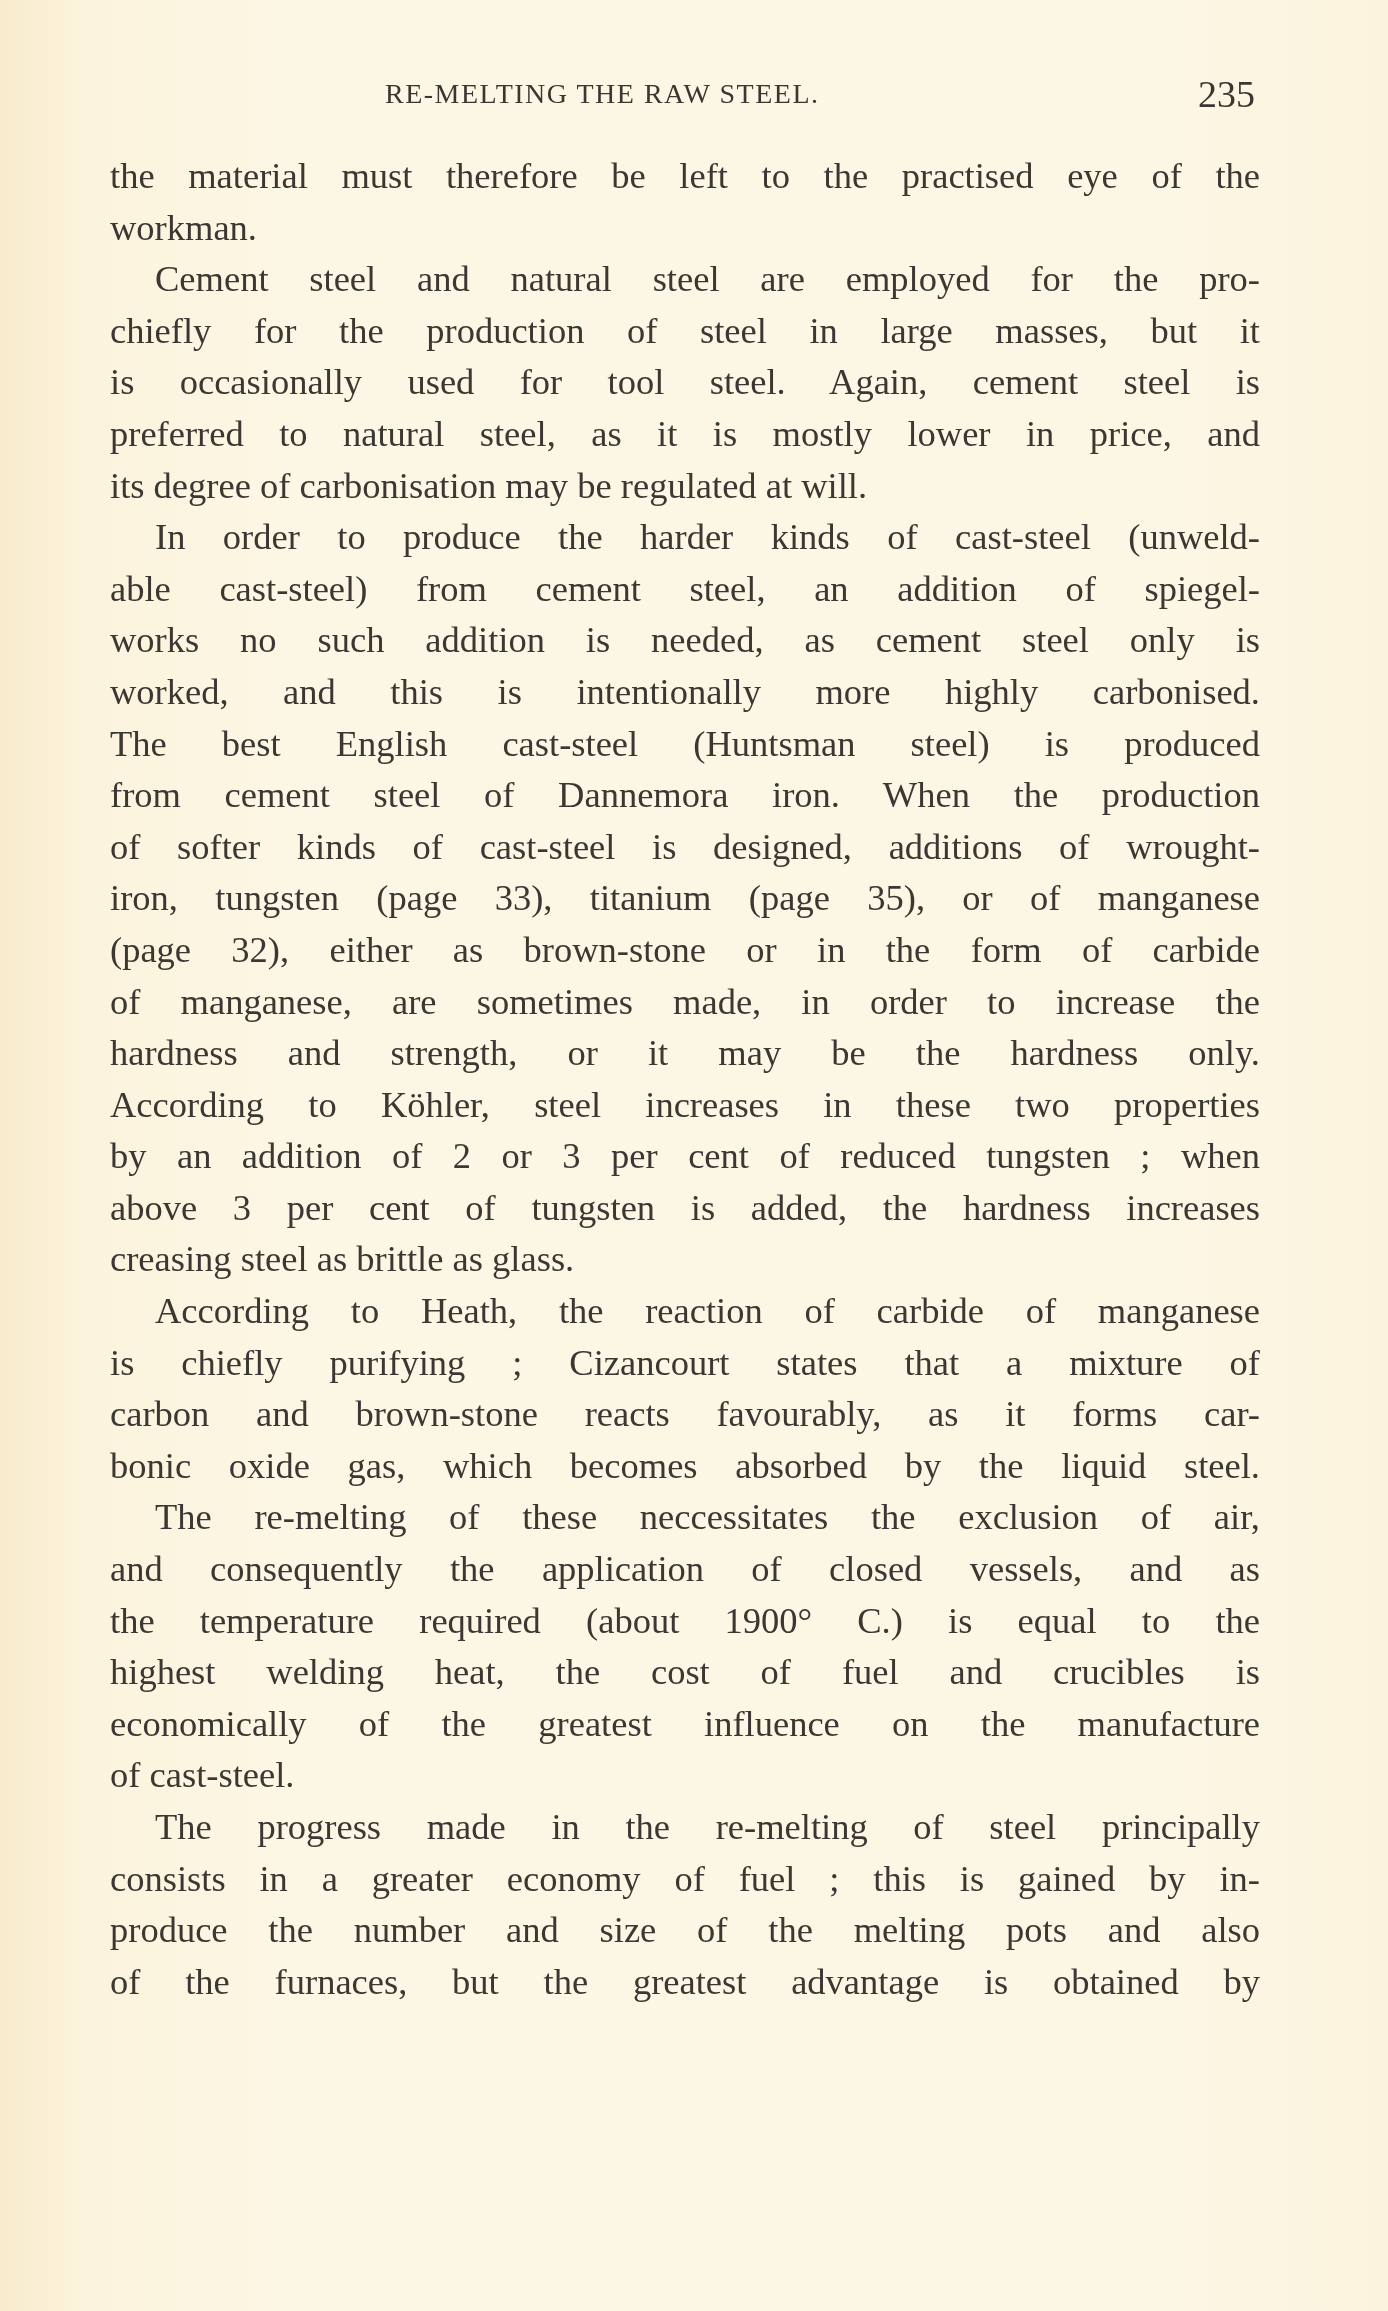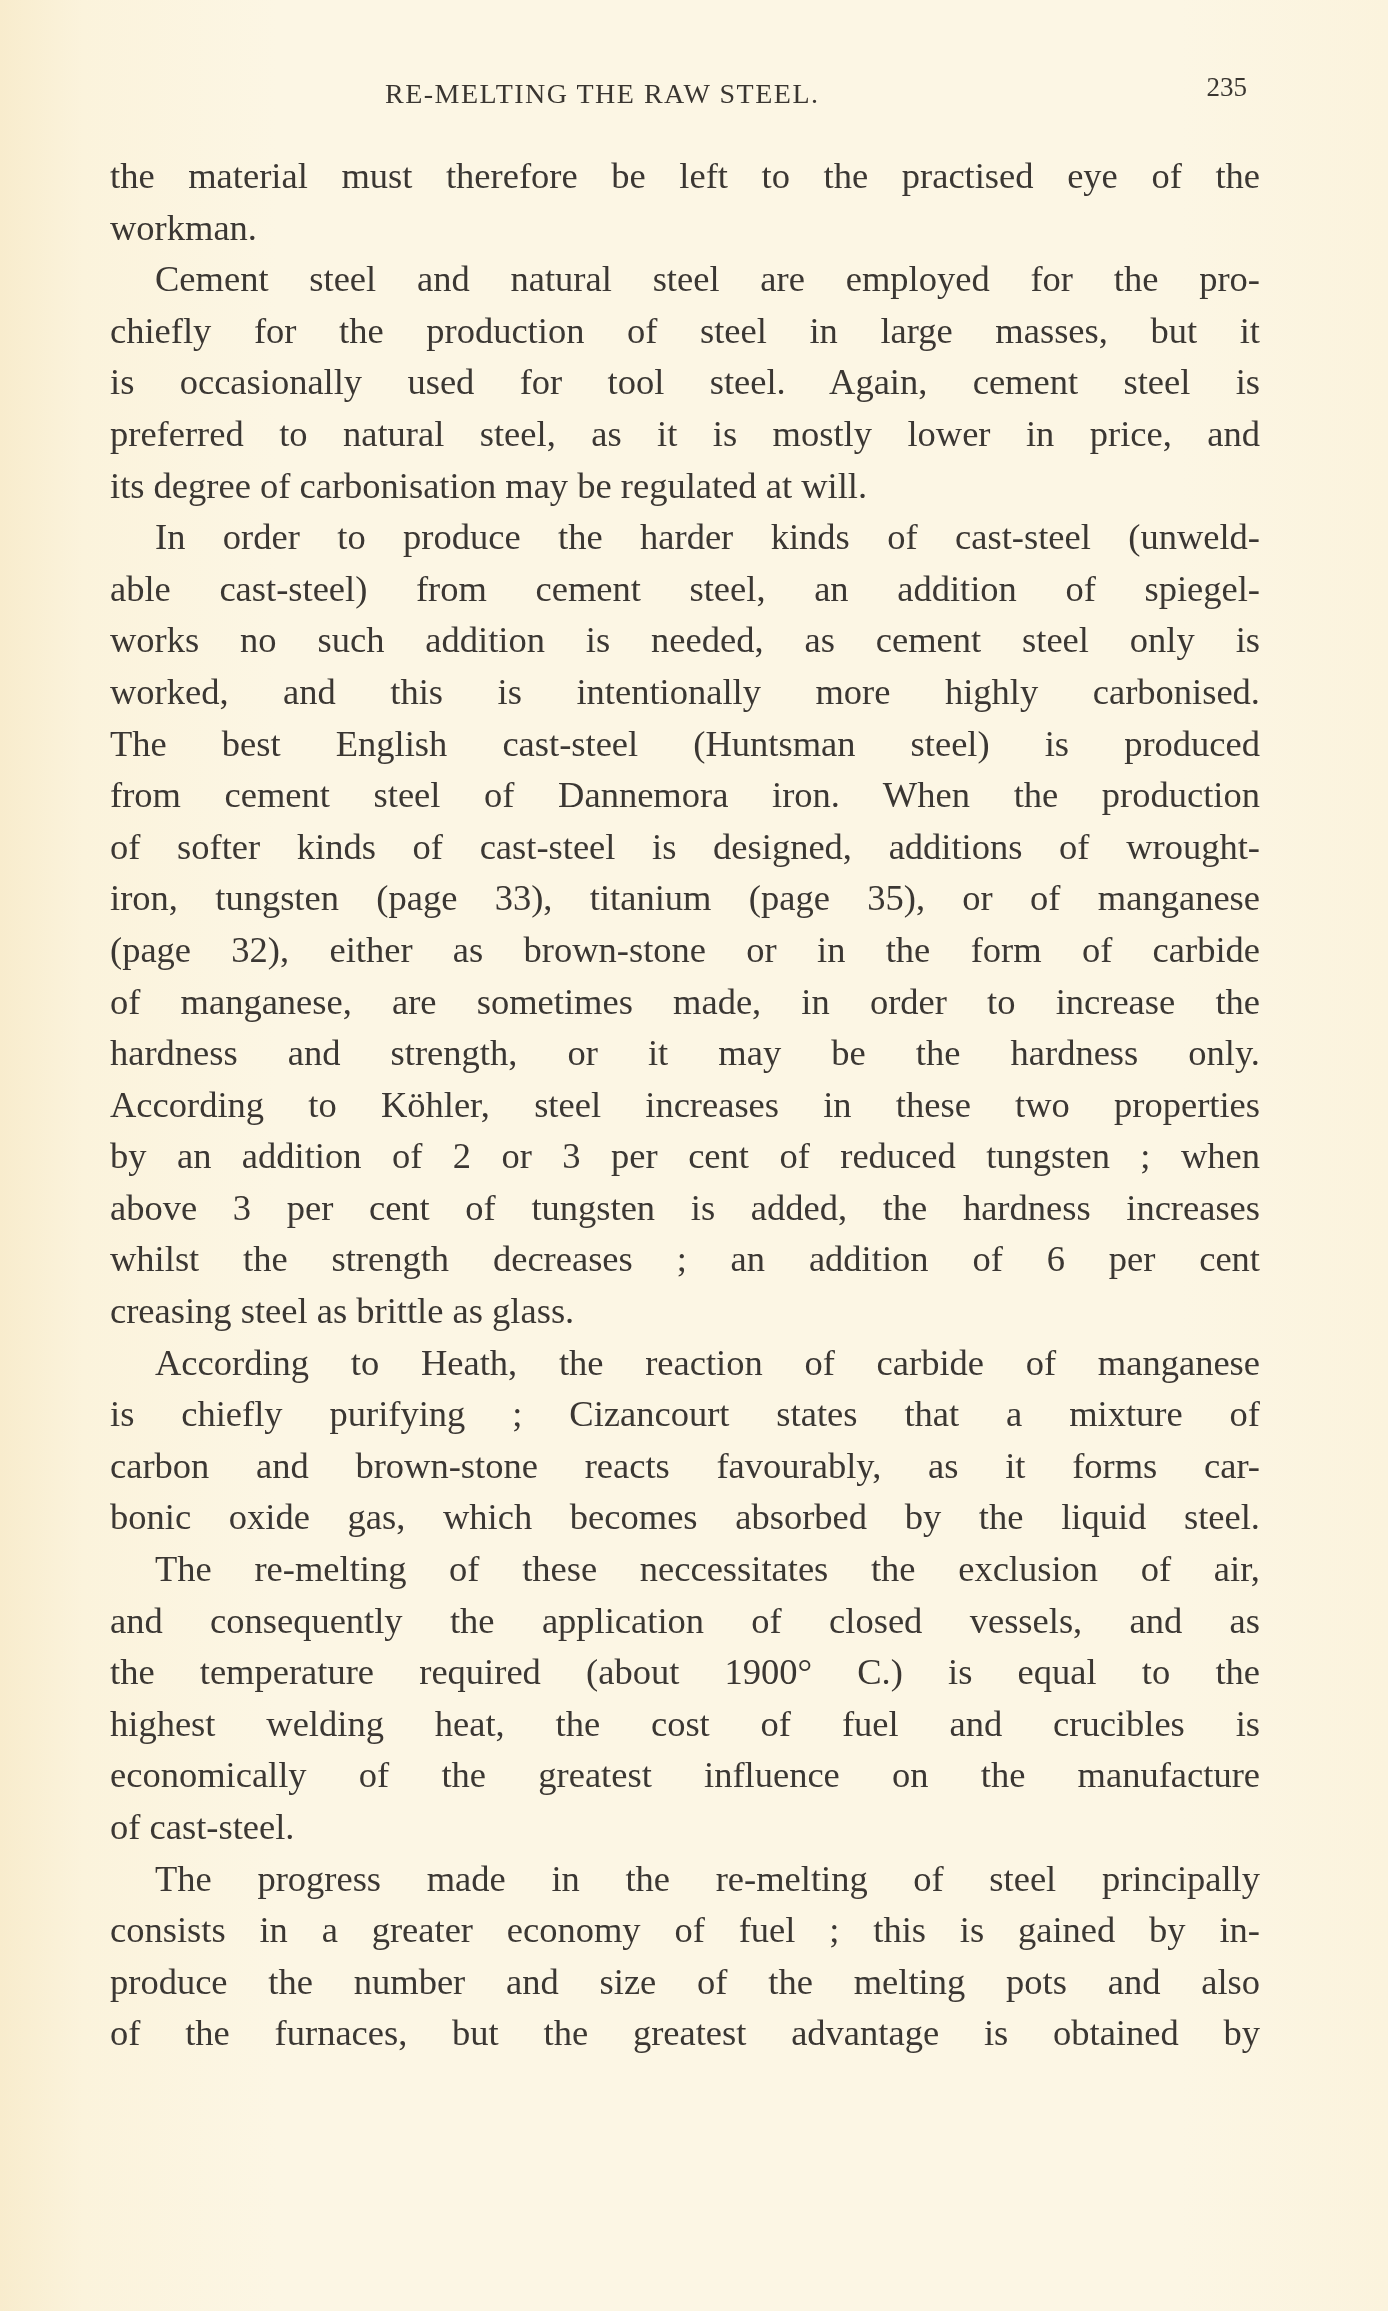--- a/index.html
+++ b/index.html
@@ -26,23 +26,23 @@
   }
   .running-title {
     position: absolute;
     left: 275px;
     top: 8px;
     font-size: 28px;
     letter-spacing: 1.5px;
   }
   .page-number {
     position: absolute;
-    right: 8px;
+    right: 0;
     top: 2px;
-    font-size: 27px;
+    font-size: 38px;
     margin-left: 17px;
   }
   .body-text {
     position: absolute;
     top: 150px;
     left: 110px;
     width: 1150px;
     font-family: "Liberation Serif", "DejaVu Serif", serif;
     font-size: 36.5px;
     line-height: 51.6px;
@@ -85,21 +85,20 @@
       <span class="line">The best English cast-steel (Huntsman steel) is produced</span>
       <span class="line">from cement steel of Dannemora iron. When the production</span>
       <span class="line">of softer kinds of cast-steel is designed, additions of wrought-</span>
       <span class="line">iron, tungsten (page 33), titanium (page 35), or of manganese</span>
       <span class="line">(page 32), either as brown-stone or in the form of carbide</span>
       <span class="line">of manganese, are sometimes made, in order to increase the</span>
       <span class="line">hardness and strength, or it may be the hardness only.</span>
       <span class="line">According to Köhler, steel increases in these two properties</span>
       <span class="line">by an addition of 2 or 3 per cent of reduced tungsten ; when</span>
       <span class="line">above 3 per cent of tungsten is added, the hardness increases</span>
-      <span class="line">whilst the strength decreases ; an addition of 6 per cent</span>
       <span class="line last">creasing steel as brittle as glass.</span>
       <span class="line indent">According to Heath, the reaction of carbide of manganese</span>
       <span class="line">is chiefly purifying ; Cizancourt states that a mixture of</span>
       <span class="line">carbon and brown-stone reacts favourably, as it forms car-</span>
       <span class="line">bonic oxide gas, which becomes absorbed by the liquid steel.</span>
       <span class="line indent">The re-melting of these neccessitates the exclusion of air,</span>
       <span class="line">and consequently the application of closed vessels, and as</span>
       <span class="line">the temperature required (about 1900° C.) is equal to the</span>
       <span class="line">highest welding heat, the cost of fuel and crucibles is</span>
       <span class="line">economically of the greatest influence on the manufacture</span>

